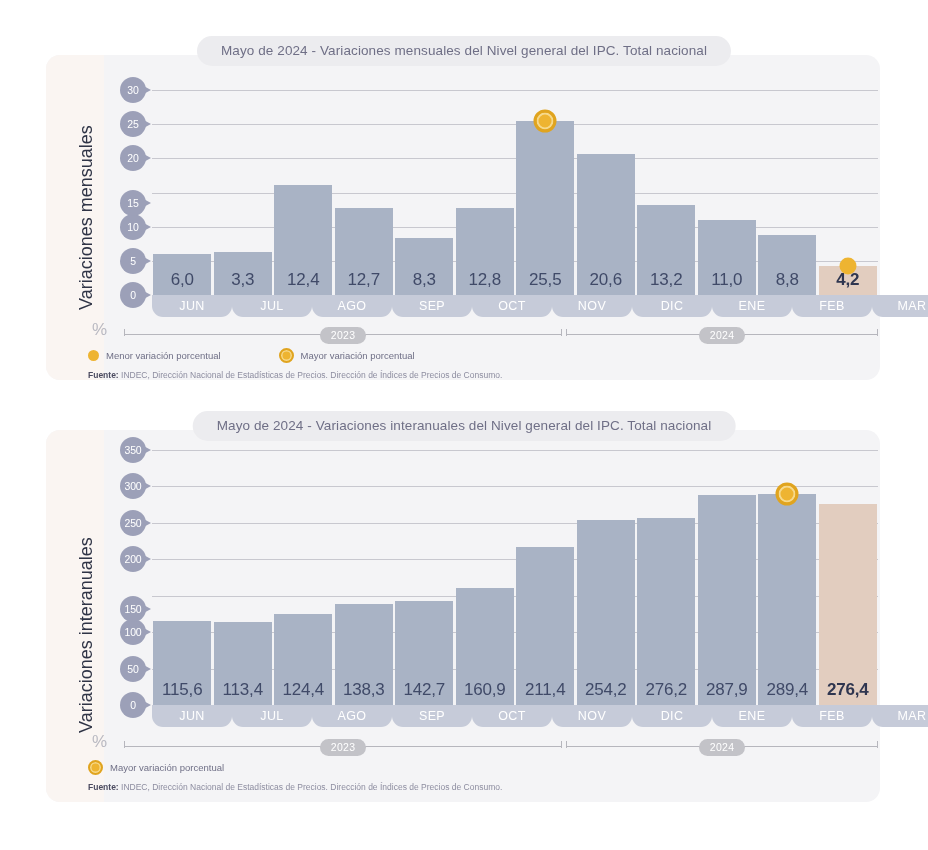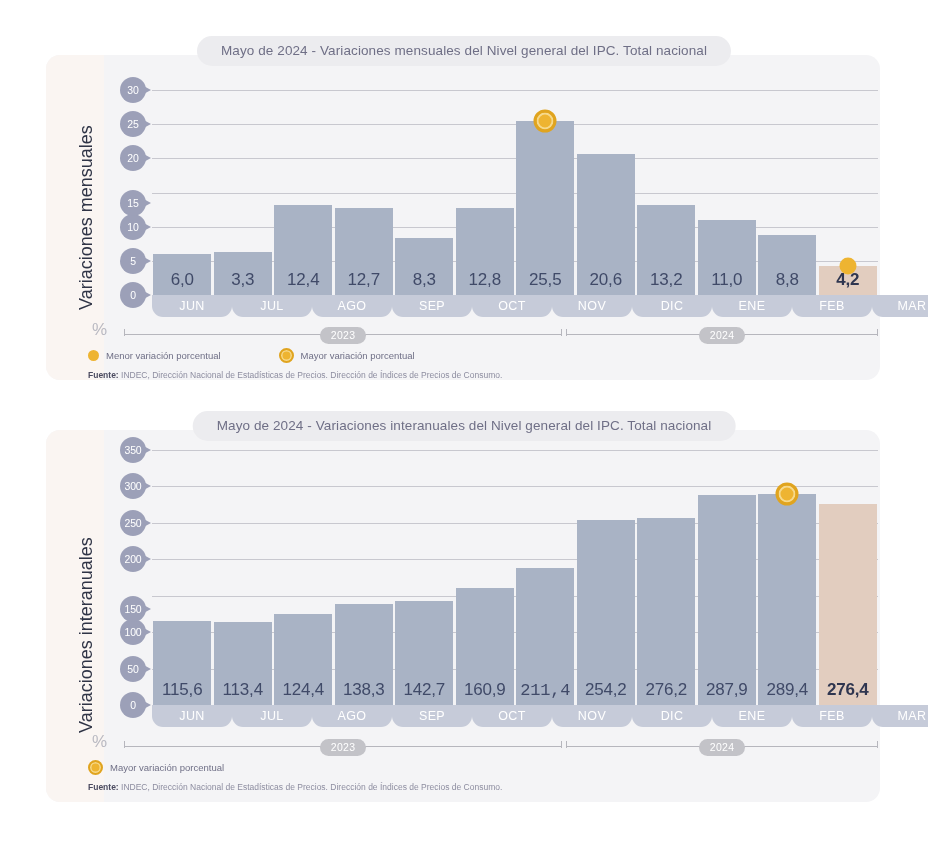--- a/index.html
+++ b/index.html
@@ -286,21 +286,21 @@
           <div class="bar" style="height: 41px;">
             <div class="vlabel">6,0</div>
           </div>
         </div>
         <div class="slot">
           <div class="bar" style="height: 43.05px;">
             <div class="vlabel">3,3</div>
           </div>
         </div>
         <div class="slot">
-          <div class="bar" style="height: 90px;">
+          <div class="bar" style="height: 110px;">
             <div class="vlabel">12,4</div>
           </div>
         </div>
         <div class="slot">
           <div class="bar" style="height: 86.7833px;">
             <div class="vlabel">12,7</div>
           </div>
         </div>
         <div class="slot">
           <div class="bar" style="height: 56.7167px;">
@@ -486,21 +486,21 @@
           <div class="bar" style="height: 103.967px;">
             <div class="vlabel">142,7</div>
           </div>
         </div>
         <div class="slot">
           <div class="bar" style="height: 117.227px;">
             <div class="vlabel">160,9</div>
           </div>
         </div>
         <div class="slot">
-          <div class="bar" style="height: 137px; font-family: Liberation Mono, monospace;">
+          <div class="bar" style="height: 158px;">
             <div class="vlabel">211,4</div>
           </div>
         </div>
         <div class="slot">
           <div class="bar" style="height: 185.203px;">
             <div class="vlabel">254,2</div>
           </div>
         </div>
         <div class="slot">
           <div class="bar" style="height: 187px;">

